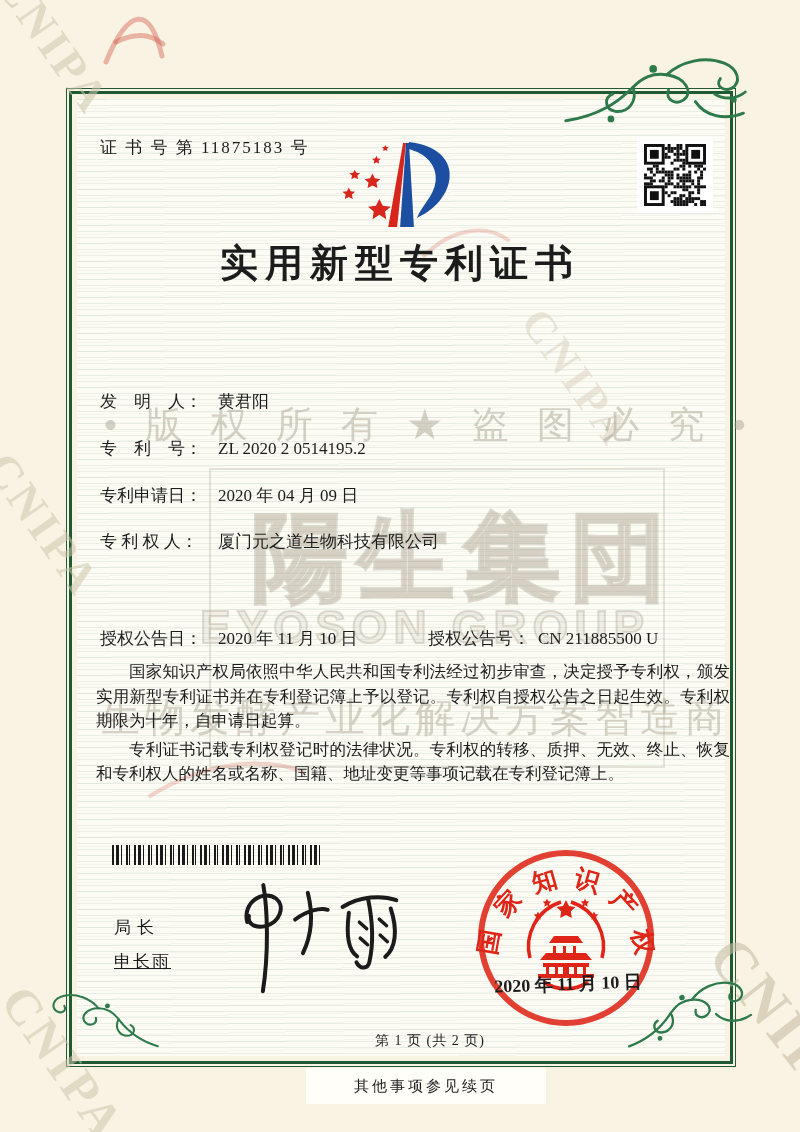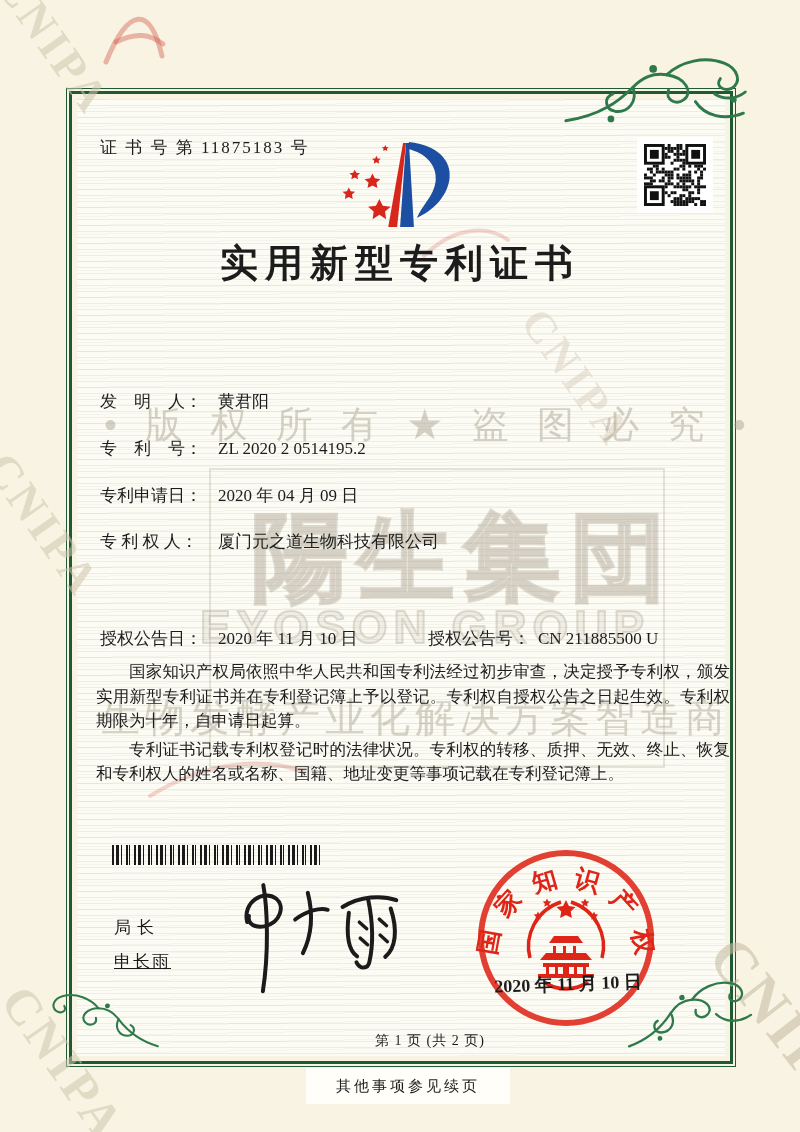--- a/index.html
+++ b/index.html
@@ -48,21 +48,21 @@
   .pair2{position:absolute;left:328px;top:0;}
   .pair2 .flabel{width:110px;}
   .paras{left:92px;top:656px;width:642px;font-size:16.5px;line-height:24.5px;text-align:justify;}
   .paras p{margin:4px;text-indent:2em;}
   .barcode{left:112px;top:845px;width:208px;height:20px;
     background:repeating-linear-gradient(90deg,#1a1a1a 0 2px,transparent 2px 4px,#1a1a1a 4px 7px,transparent 7px 9px,#1a1a1a 9px 10px,transparent 10px 14px,#1a1a1a 14px 16px,transparent 16px 17px,#1a1a1a 17px 18px,transparent 18px 22px);}
   .signer-role{left:114px;top:916px;font-size:17px;letter-spacing:6px;}
   .signer-name{left:114px;top:950px;font-size:17px;letter-spacing:2px;text-decoration:underline;}
   .signature{left:232px;top:876px;width:185px;height:118px;transform:rotate(-3deg);z-index:5;}
   .page-no{left:66px;top:1032px;width:668px;text-align:center;font-size:14px;letter-spacing:1px;padding-left:30px;}
-  .note-box{left:306px;top:1068px;width:204px;height:36px;background:#fffef9;display:flex;align-items:center;justify-content:center;font-size:15px;letter-spacing:3px;}
+  .note-box{left:306px;top:1068px;width:240px;height:36px;background:#fffef9;display:flex;align-items:center;justify-content:center;font-size:15px;letter-spacing:3px;}
   
   .seal{left:478px;top:850px;width:164px;height:164px;border:6px solid rgba(222,37,23,.88);border-radius:50%;z-index:6;}
   .seal svg{position:absolute;inset:0;overflow:visible;}
   .seal-date{left:490px;top:972px;width:156px;text-align:center;font-size:18px;font-weight:bold;transform:rotate(-2deg);z-index:7;letter-spacing:0px;}
   
   .orn{position:absolute;z-index:5;pointer-events:none;}
   .orn-top{left:558px;top:44px;width:198px;height:96px;}
   .orn-br{left:620px;top:952px;width:136px;height:122px;transform:rotate(-12deg);}
   .orn-bl{left:42px;top:964px;width:122px;height:112px;transform:scaleX(-1) rotate(-8deg);}
   .redmarks{position:absolute;inset:0;z-index:3;pointer-events:none;}

